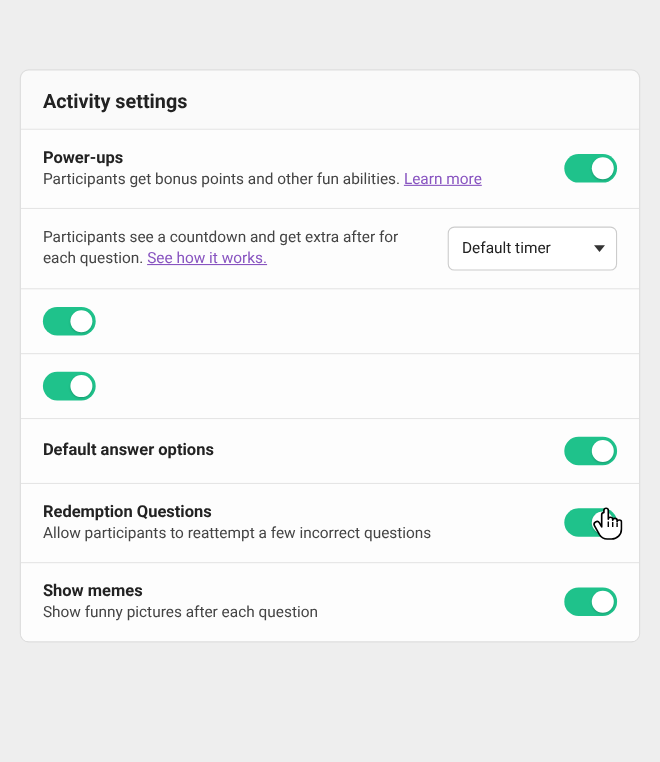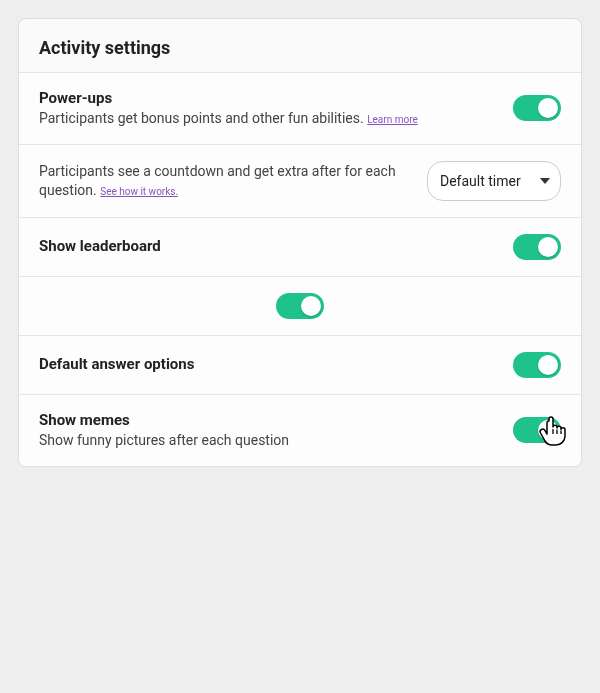--- a/index.html
+++ b/index.html
@@ -20,21 +20,21 @@
       padding: 18px 20px 14px 20px;
     }
     .panel-title {
       font-size: 18px;
       font-weight: 700;
       color: #222;
     }
     .row {
       display: flex;
       align-items: center;
-      justify-content: center;
+      justify-content: space-between;
       padding: 16px 20px;
       border-top: 1px solid #e5e5e5;
       background: #fdfdfd;
       gap: 14px;
     }
     .row-left {
       flex: 1;
       min-width: 0;
     }
     .row-title {
@@ -45,21 +45,21 @@
     }
     .row-desc {
       font-size: 14px;
       color: #444;
       line-height: 1.35;
     }
     .link {
       color: #8854c0;
       text-decoration: underline;
       cursor: pointer;
-      font-size: 10px;
+      font-size: 14px;
     }
     .toggle {
       position: relative;
       width: 48px;
       height: 26px;
       flex: 0 0 auto;
       cursor: pointer;
     }
     .toggle-track {
       position: absolute;
@@ -73,24 +73,24 @@
       right: 3px;
       width: 20px;
       height: 20px;
       border-radius: 50%;
       background: #fff;
       box-shadow: 0 1px 2px rgba(0,0,0,0.2);
     }
     .select-wrap {
       position: relative;
       flex: 0 0 auto;
-      width: 134px;
+      width: 154px;
       height: 40px;
       border: 1px solid #ccc;
-      border-radius: 16px;
+      border-radius: 6px;
       background: #fff;
       display: flex;
       align-items: center;
       padding: 0 12px 0 12px;
       cursor: pointer;
     }
     .select-value {
       font-size: 14px;
       color: #222;
       white-space: nowrap;
@@ -108,20 +108,21 @@
     }
     .cursor-hand {
       position: absolute;
       width: 28px;
       height: 30px;
       pointer-events: none;
       z-index: 50;
     }
     .page-wrap {
       position: relative;
+      margin-top: 45px;
     }
   </style>
 </head>
 <body>
 
 <div class="page-wrap">
   <div class="panel">
     <div class="panel-header">
       <div class="panel-title">Activity settings</div>
     </div>
@@ -146,23 +147,20 @@
           <span>Participants see a countdown and get extra after for each question. </span><span class="link">See how it works.</span>
         </div>
       </div>
       <div class="select-wrap">
         <span class="select-value">Default timer</span>
         <span class="select-caret"></span>
       </div>
     </div>
 
     <div class="row">
-      <div class="row-left">
-        <div class="row-title">Show leaderboard</div>
-      </div>
       <div class="toggle">
         <div class="toggle-track"></div>
         <div class="toggle-knob"></div>
       </div>
     </div>
 
     <div class="row">
       <div class="toggle">
         <div class="toggle-track"></div>
         <div class="toggle-knob"></div>
@@ -172,20 +170,30 @@
     <div class="row">
       <div class="row-left">
         <div class="row-title">Default answer options</div>
       </div>
       <div class="toggle">
         <div class="toggle-track"></div>
         <div class="toggle-knob"></div>
       </div>
     </div>
 
+    <div class="row">
+      <div class="row-left">
+        <div class="row-title">Redemption Questions</div>
+        <div class="row-desc">Allow participants to reattempt a few incorrect questions</div>
+      </div>
+      <div class="toggle">
+        <div class="toggle-track"></div>
+        <div class="toggle-knob"></div>
+      </div>
+    </div>
 
     <div class="row">
       <div class="row-left">
         <div class="row-title">Show memes</div>
         <div class="row-desc">Show funny pictures after each question</div>
       </div>
       <div class="toggle">
         <div class="toggle-track"></div>
         <div class="toggle-knob"></div>
       </div>

